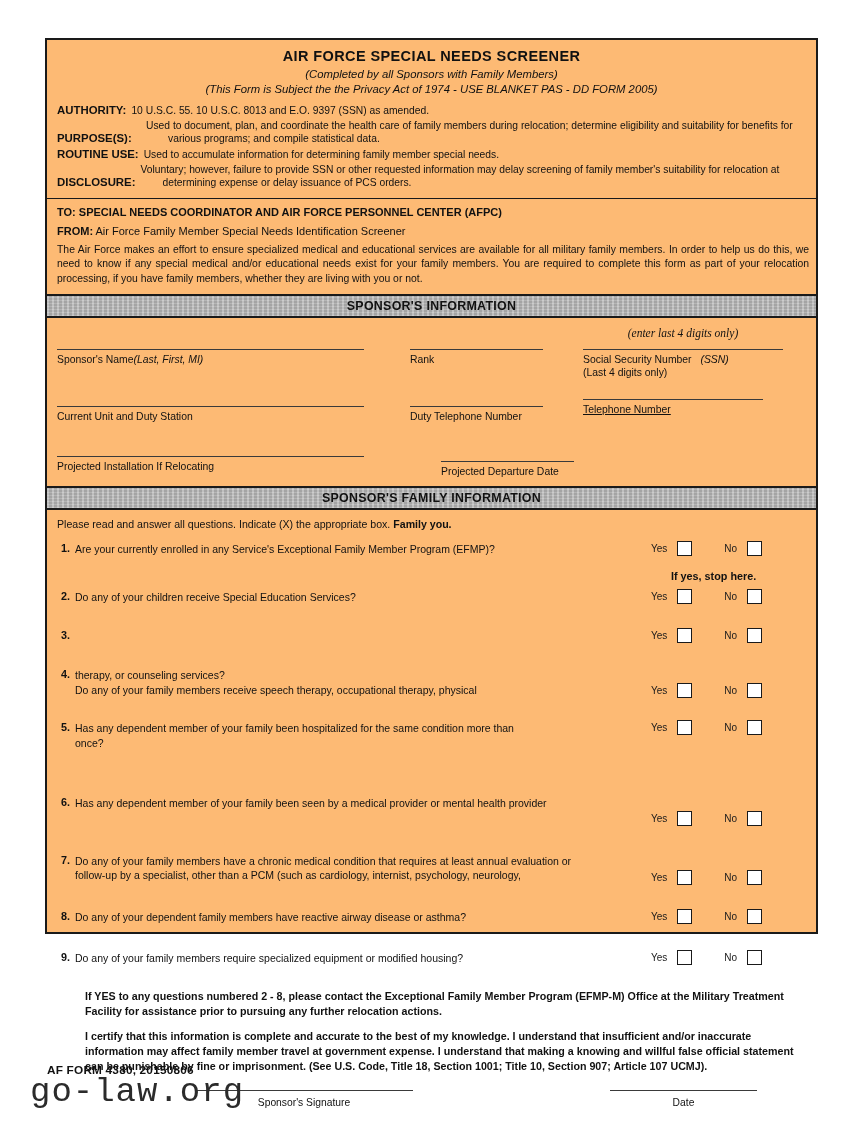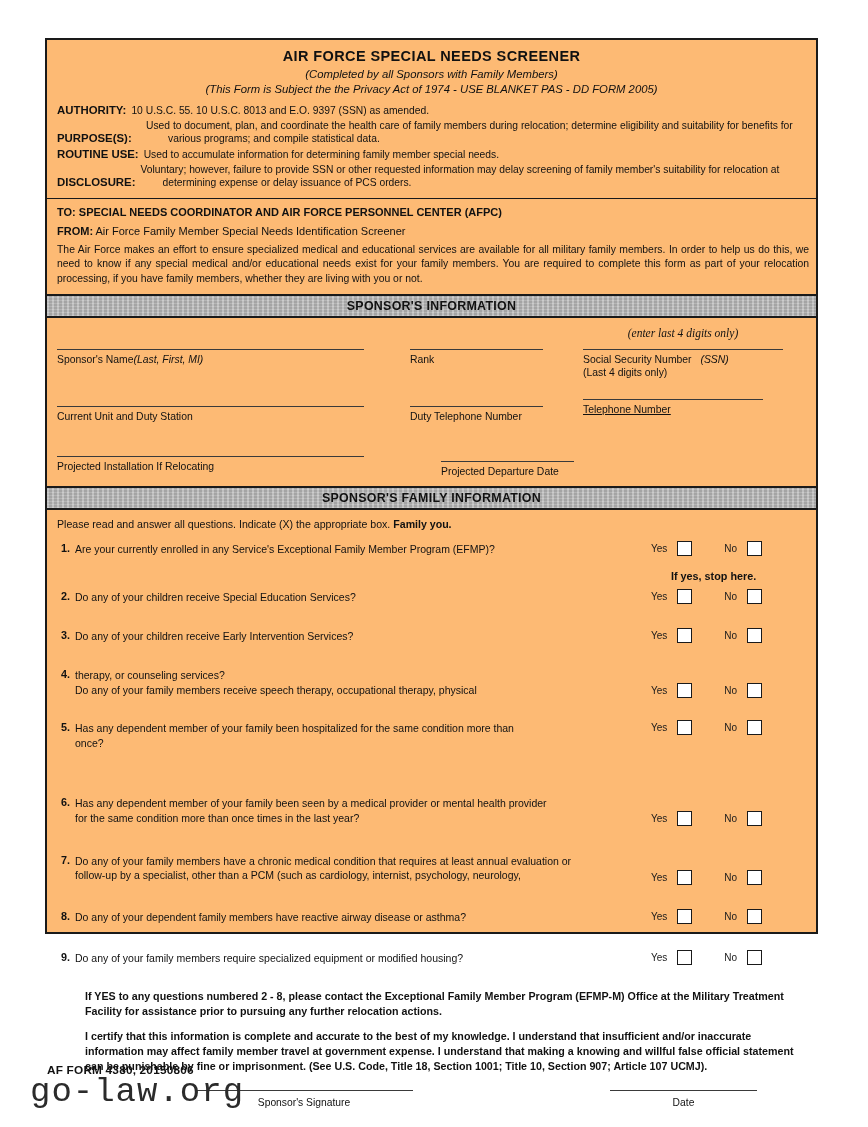--- a/index.html
+++ b/index.html
@@ -368,23 +368,20 @@
       <div class="answers" style="top:-1px;">
         <span class="ans-lbl">Yes</span>
         <span class="cbox"></span>
         <span class="ans-lbl">No</span>
         <span class="cbox last"></span>
       </div>
     </div>
 
     <div class="qrow" style="height:39px;">
       <div class="qnum">3.</div>
-      <div class="qtext">
-        <div>Do any of your children receive Early Intervention Services?</div>
-      </div>
       <div class="answers" style="top:-1px;">
         <span class="ans-lbl">Yes</span>
         <span class="cbox"></span>
         <span class="ans-lbl">No</span>
         <span class="cbox last"></span>
       </div>
     </div>
 
     <div class="qrow" style="height:53px;">
       <div class="qnum">4.</div>
@@ -411,21 +408,20 @@
         <span class="cbox"></span>
         <span class="ans-lbl">No</span>
         <span class="cbox last"></span>
       </div>
     </div>
 
     <div class="qrow" style="height:58px;">
       <div class="qnum">6.</div>
       <div class="qtext">
         <div>Has any dependent member of your family been seen by a medical provider or mental health provider</div>
-        <div>for the same condition more than once times in the last year?</div>
       </div>
       <div class="answers" style="top:15px;">
         <span class="ans-lbl">Yes</span>
         <span class="cbox"></span>
         <span class="ans-lbl">No</span>
         <span class="cbox last"></span>
       </div>
     </div>
 
     <div class="qrow" style="height:56px;">

